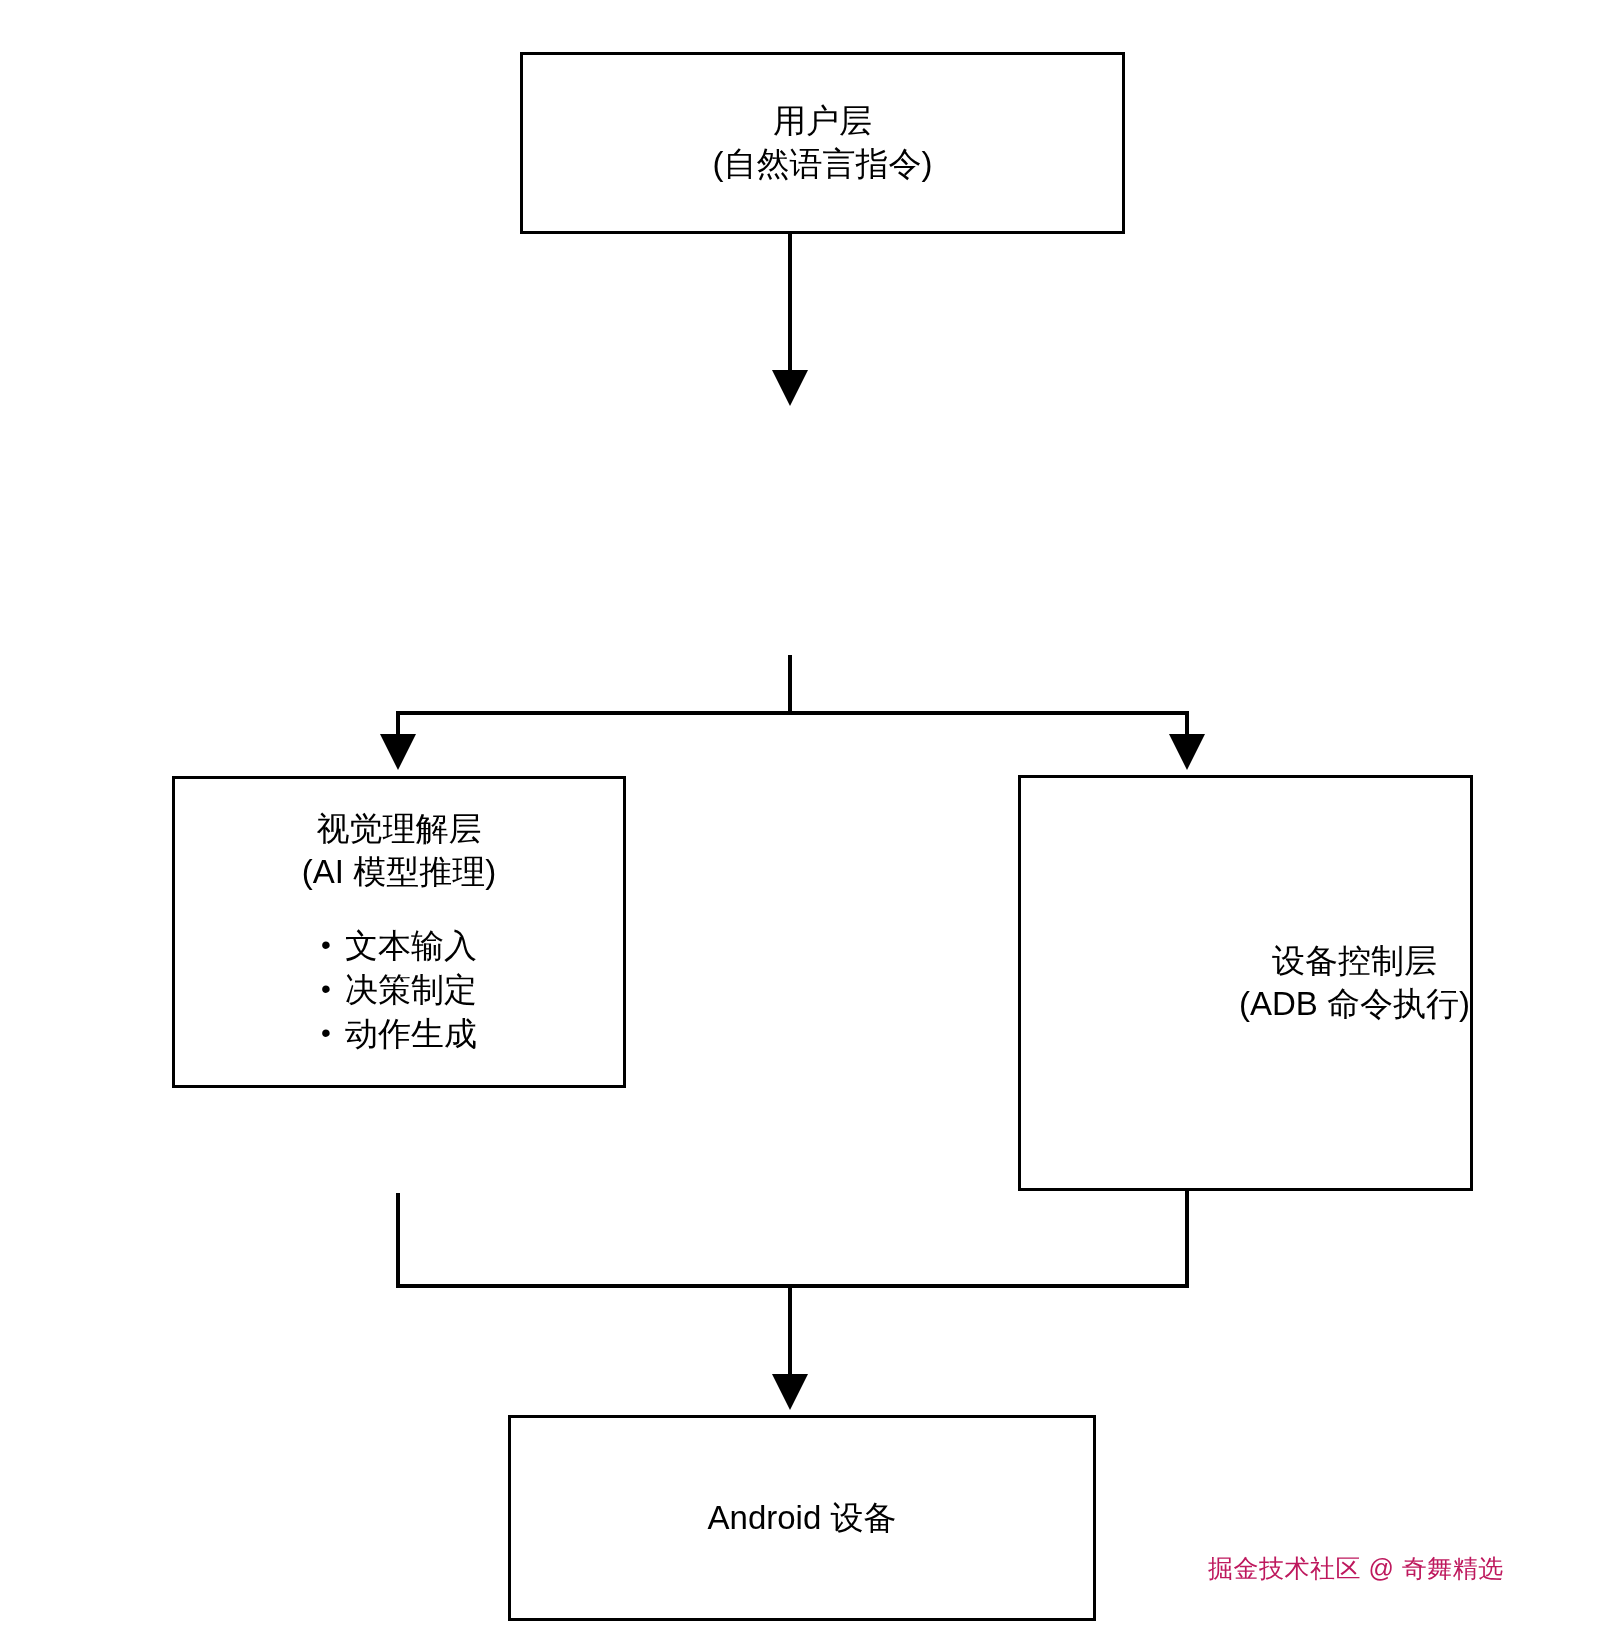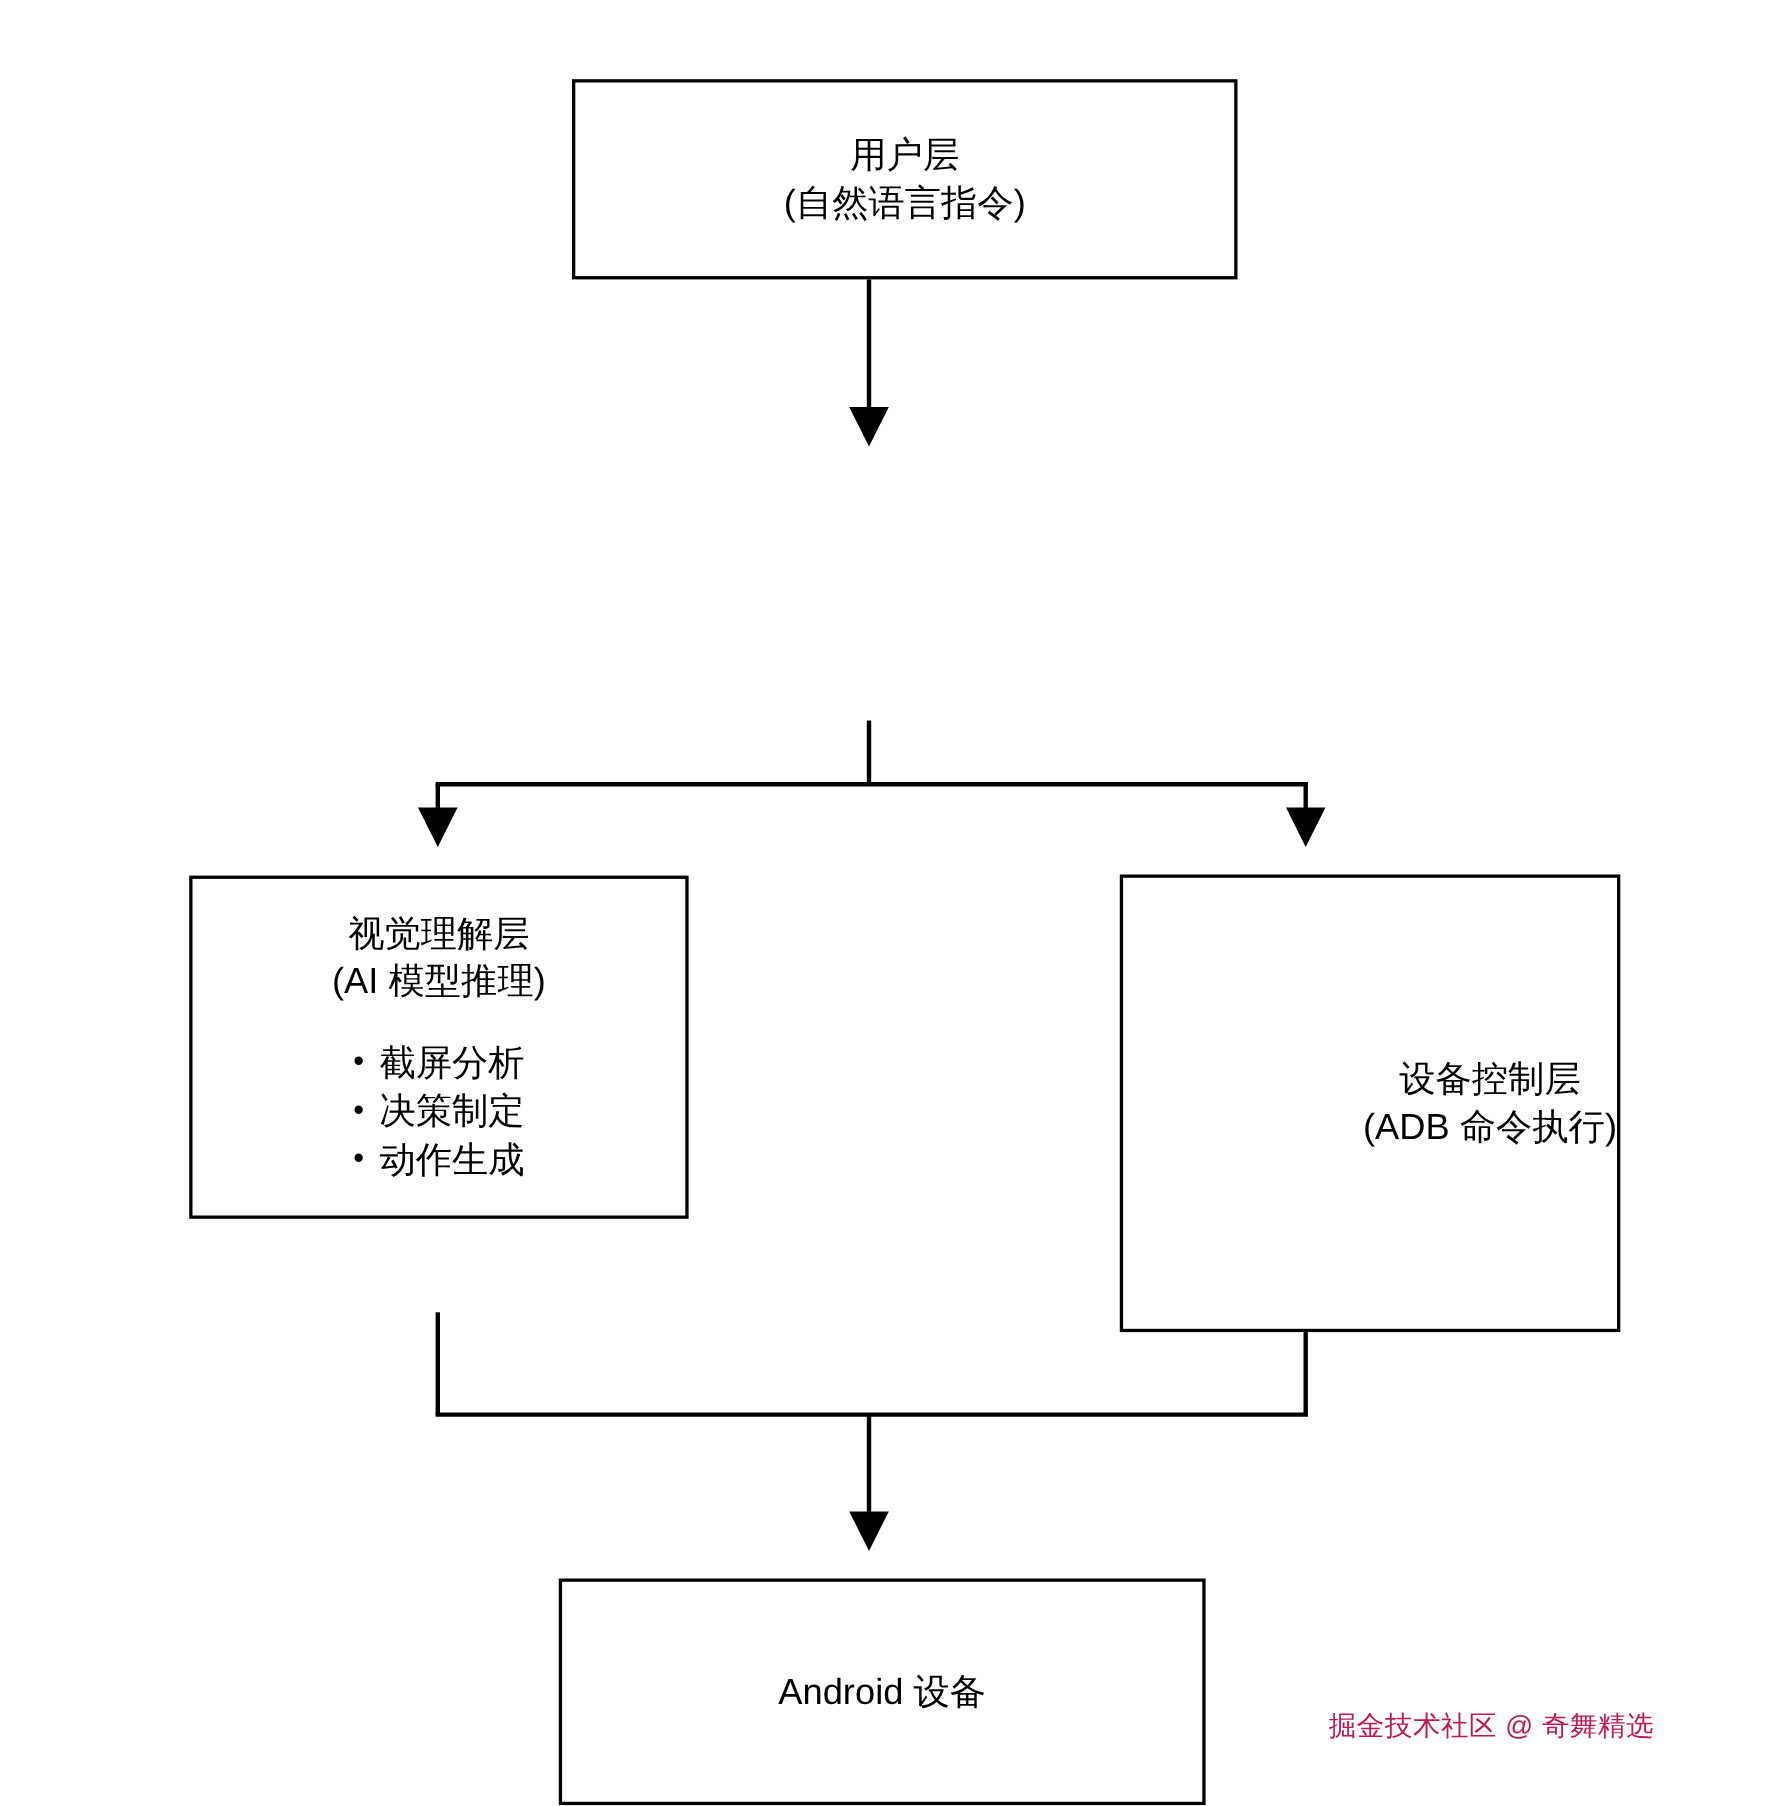--- a/index.html
+++ b/index.html
@@ -28,21 +28,20 @@
     position: absolute;
     box-sizing: border-box;
     border: 3px solid #000000;
     background: #ffffff;
     display: flex;
     flex-direction: column;
     align-items: center;
     justify-content: center;
     text-align: center;
     color: #000000;
-    margin-top: 20px;
   }
   .node .title {
     font-size: 33px;
     line-height: 1.30;
     white-space: nowrap;
   }
   .node .subtitle {
     font-size: 33px;
     line-height: 1.30;
     white-space: nowrap;
@@ -127,21 +126,21 @@
     <div class="title">用户层</div>
     <div class="subtitle">(自然语言指令)</div>
   </div>
 
 
   <div class="node" id="node-vision">
     <div class="inner">
       <div class="title">视觉理解层</div>
       <div class="subtitle">(AI 模型推理)</div>
       <div class="bullets">
-        <div class="bullet-item">截屏分析</div>
+        <div class="bullet-item">文本输入</div>
         <div class="bullet-item">决策制定</div>
         <div class="bullet-item">动作生成</div>
       </div>
     </div>
   </div>
 
   <div class="node" id="node-device">
     <div class="inner">
       <div class="title">设备控制层</div>
       <div class="subtitle">(ADB 命令执行)</div>

